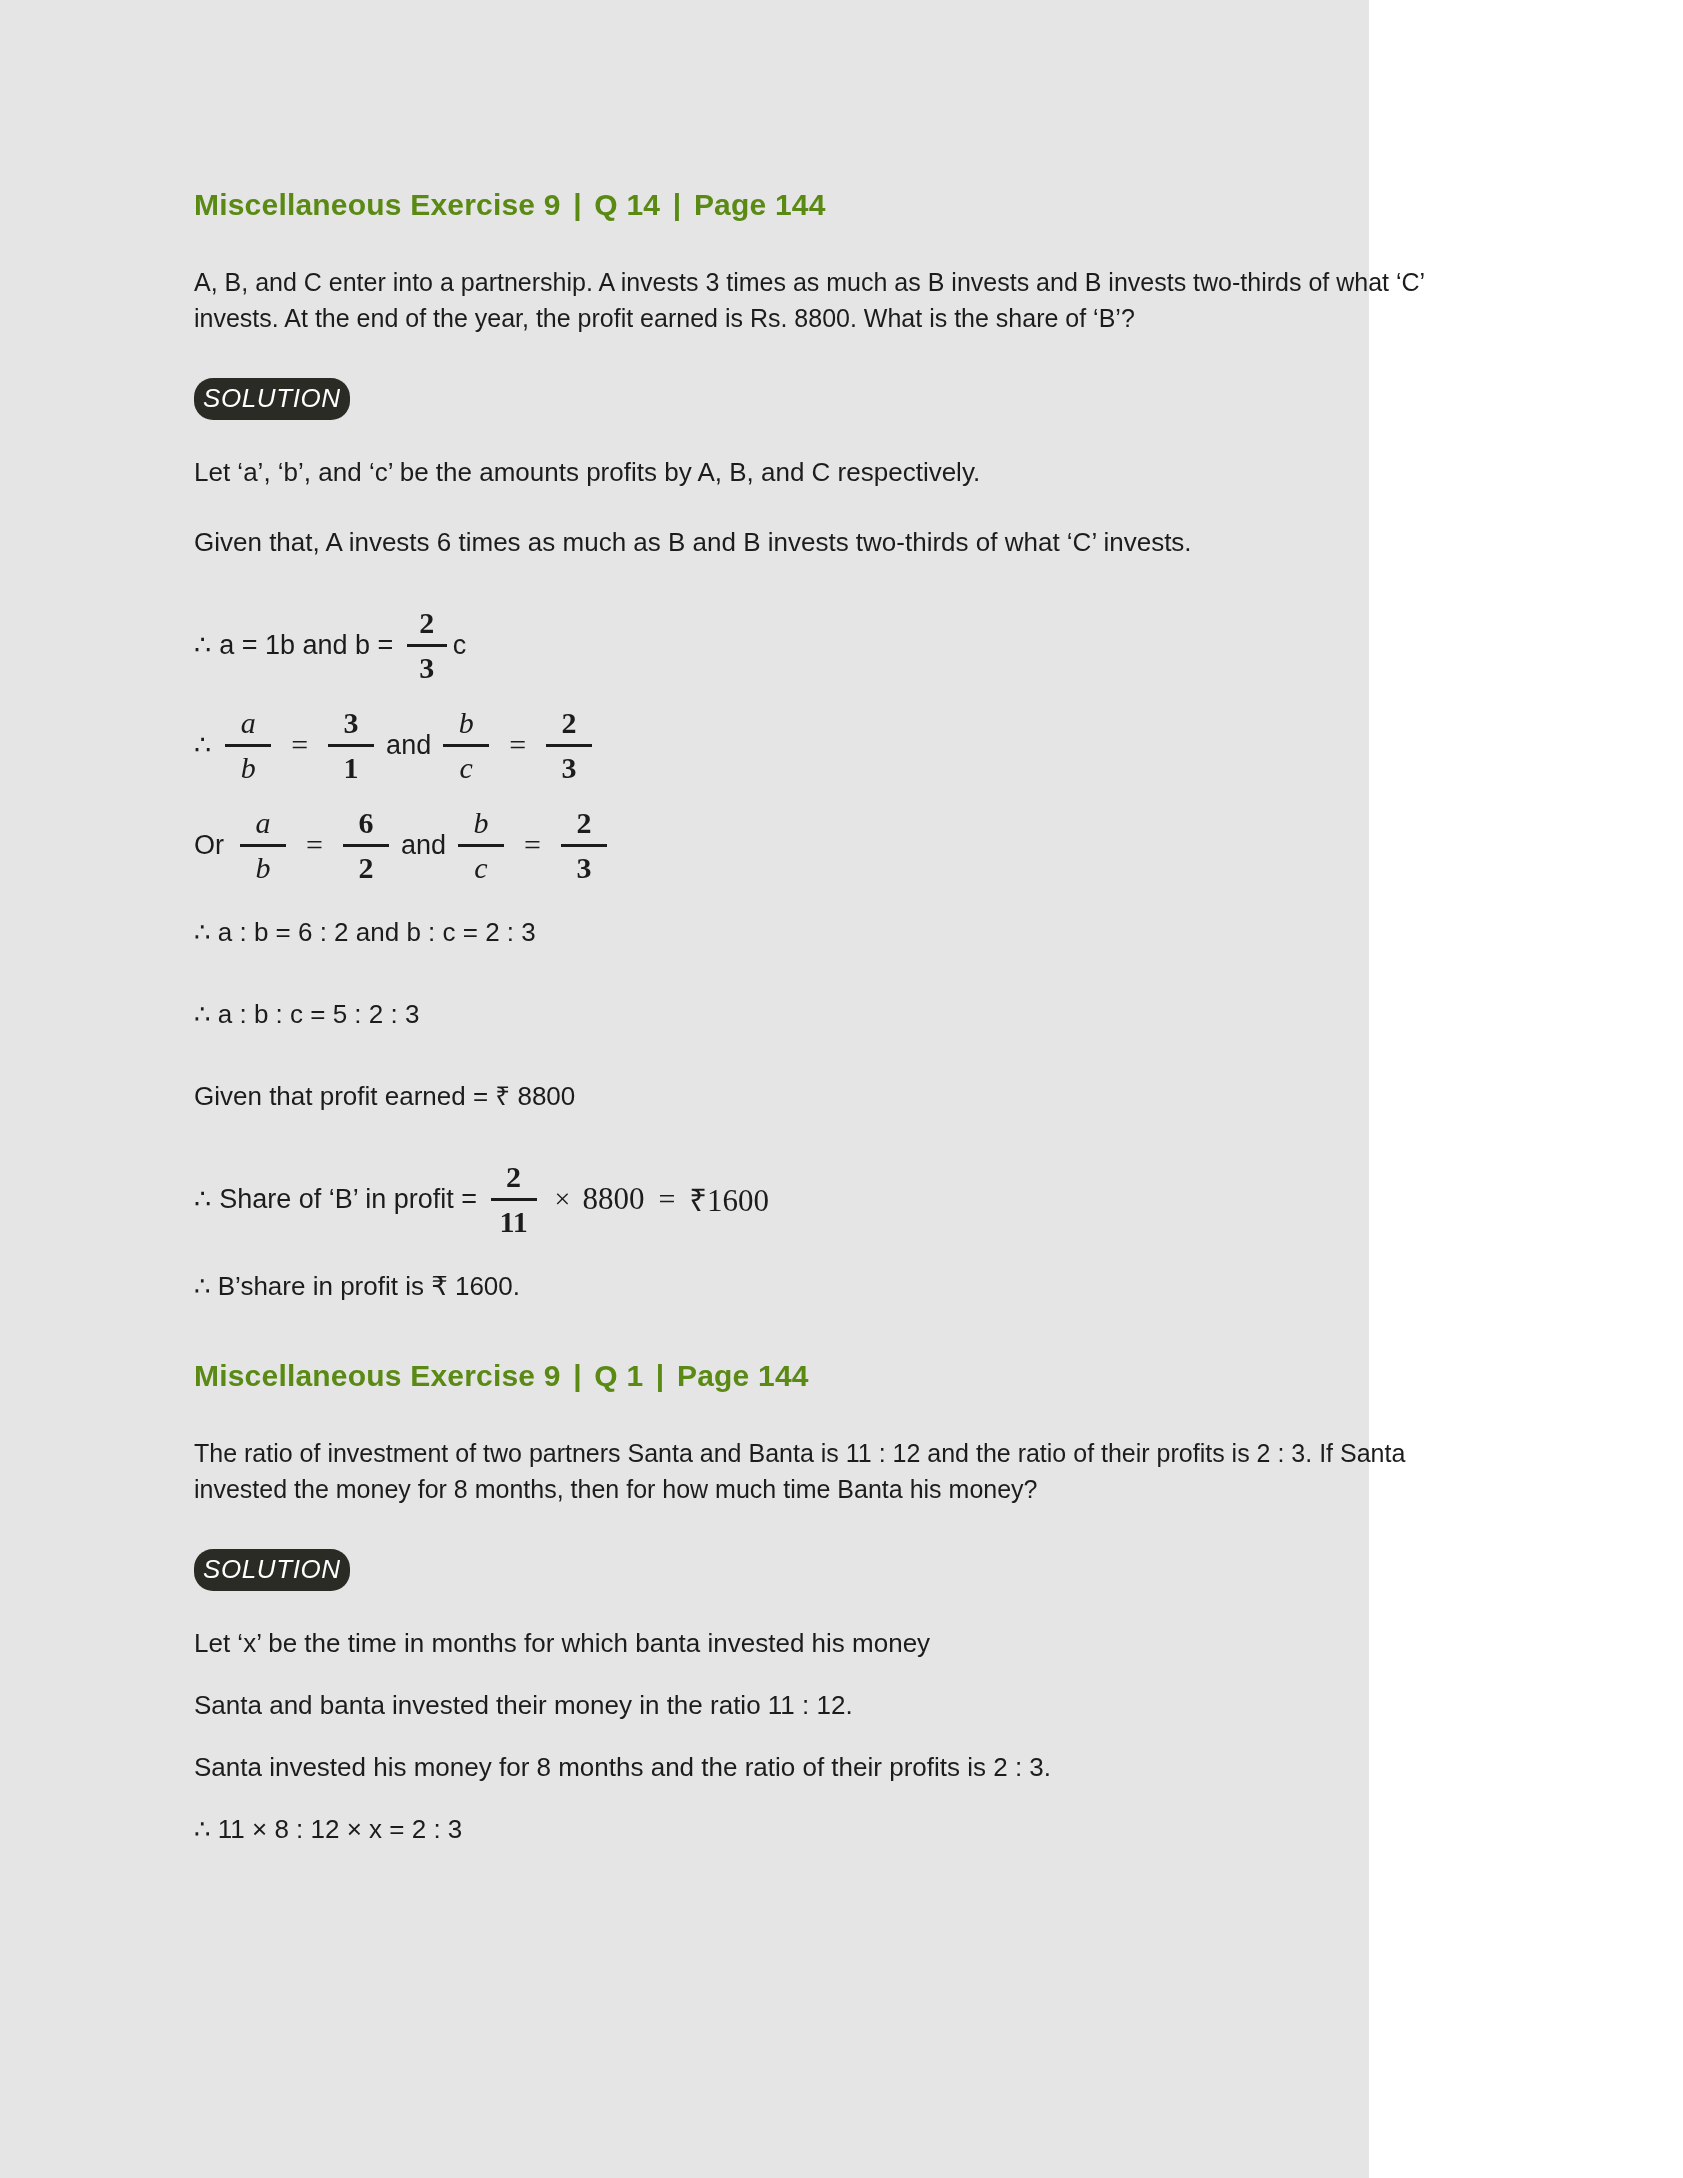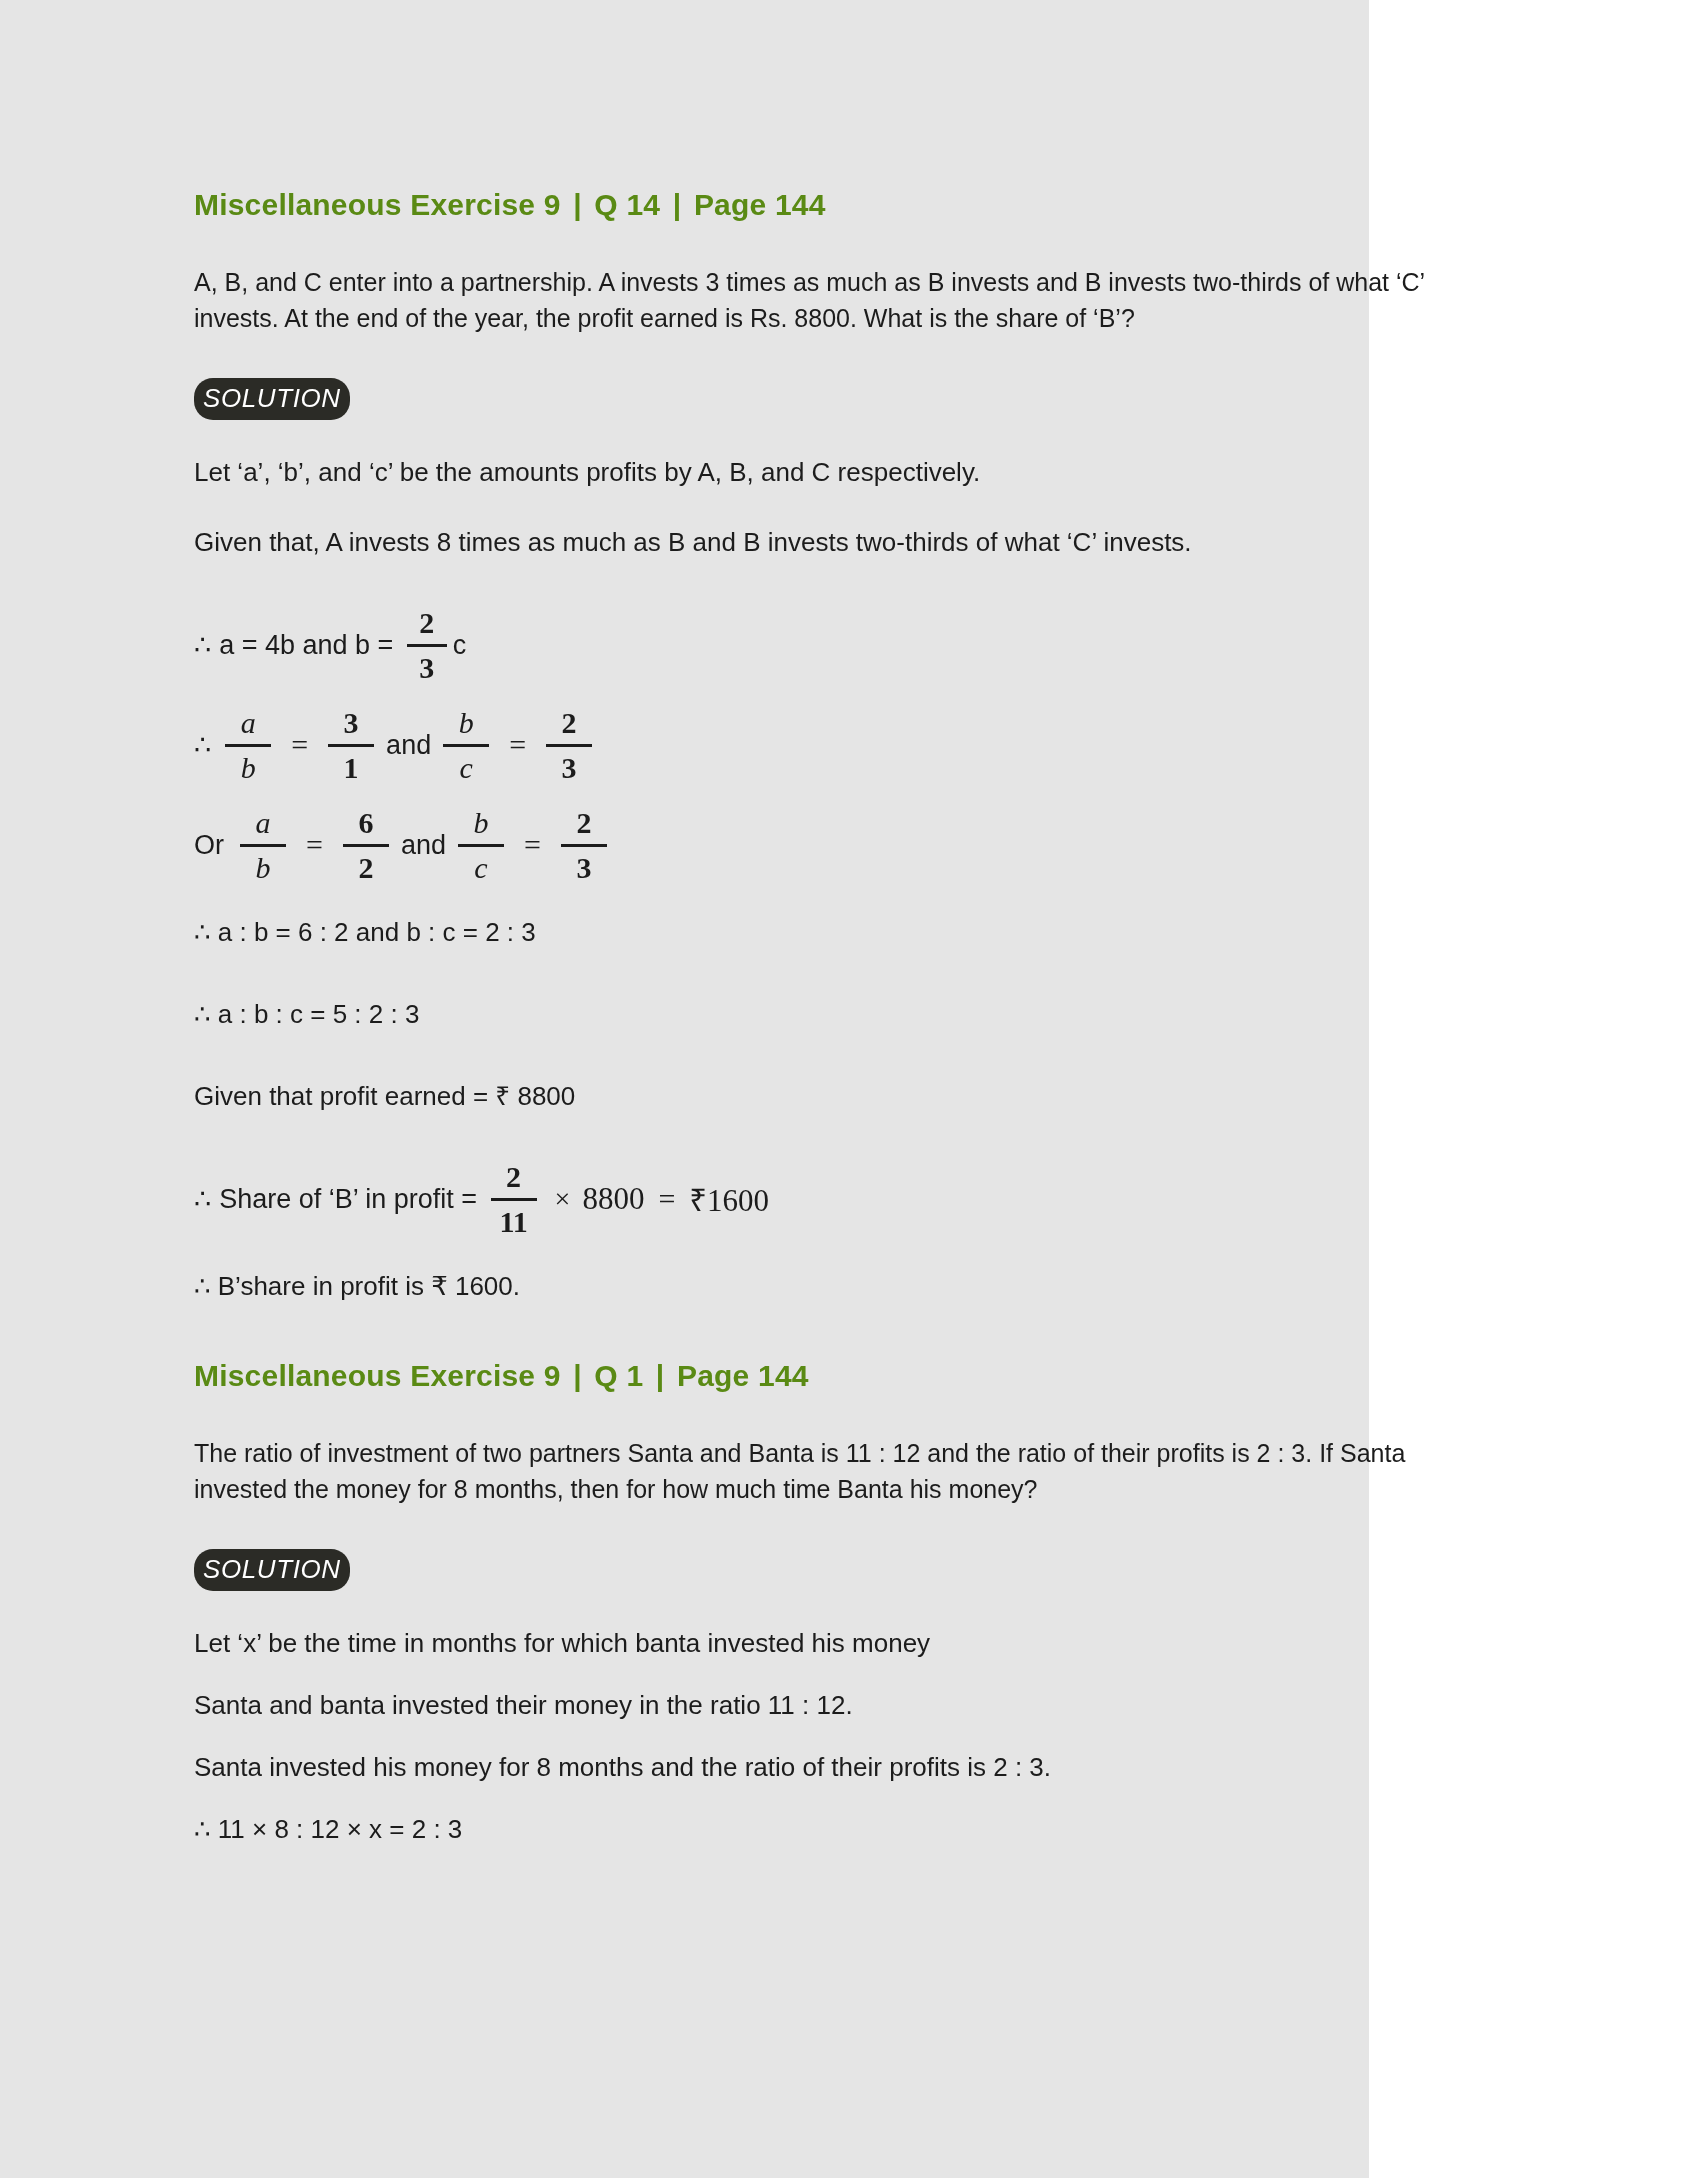--- a/index.html
+++ b/index.html
@@ -164,26 +164,26 @@
       <div class="sec-heading">
         <span>Miscellaneous Exercise 9</span><span class="sep"> | </span><span>Q 14</span><span class="sep"> | </span><span>Page 144</span>
       </div>
 
       <p class="para">A, B, and C enter into a partnership. A invests 3 times as much as B invests and B invests two-thirds of what ‘C’ invests. At the end of the year, the profit earned is Rs. 8800. What is the share of ‘B’?</p>
 
       <div class="solution-badge">SOLUTION</div>
 
       <p class="plain-line">Let ‘a’, ‘b’, and ‘c’ be the amounts profits by A, B, and C respectively.</p>
 
-      <p class="plain-line gap-l">Given that, A invests 8 times as much as B and B invests two-thirds of what ‘C’ invests.</p>
+      <p class="plain-line gap-l">Given that, A invests 6 times as much as B and B invests two-thirds of what ‘C’ invests.</p>
 
       
       <div class="mathline tall">
         <span class="therefore">∴</span>
-        <span class="m">a = 4b and b = </span>
+        <span class="m">a = 1b and b = </span>
         <span class="frac small">
           <span class="fnum num-serif">2</span>
           <span class="fbar"></span>
           <span class="fden num-serif">3</span>
         </span>
         <span class="m">c</span>
       </div>
 
       
       <div class="mathline tall">

